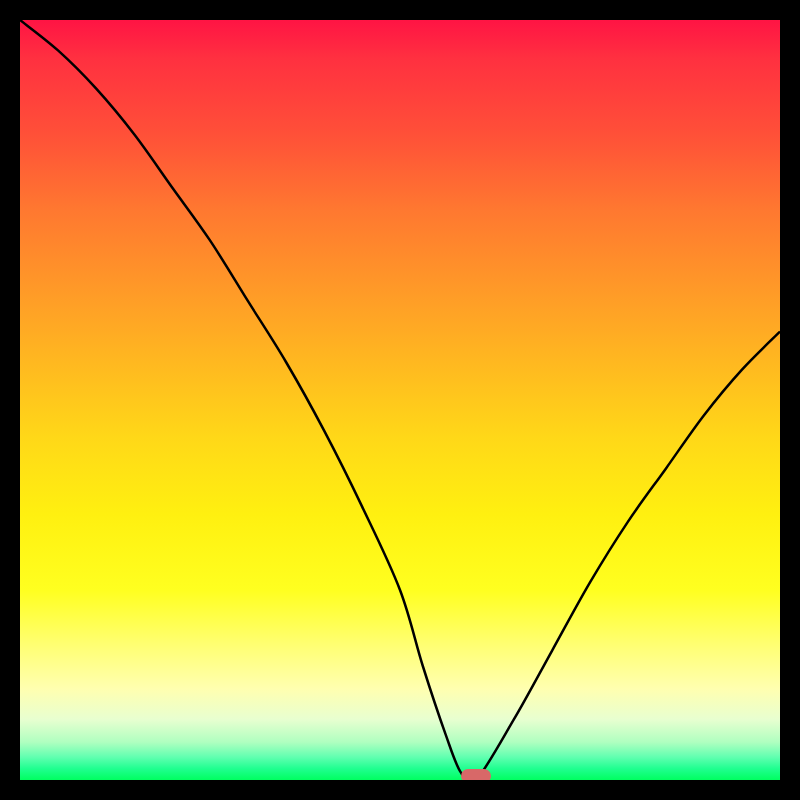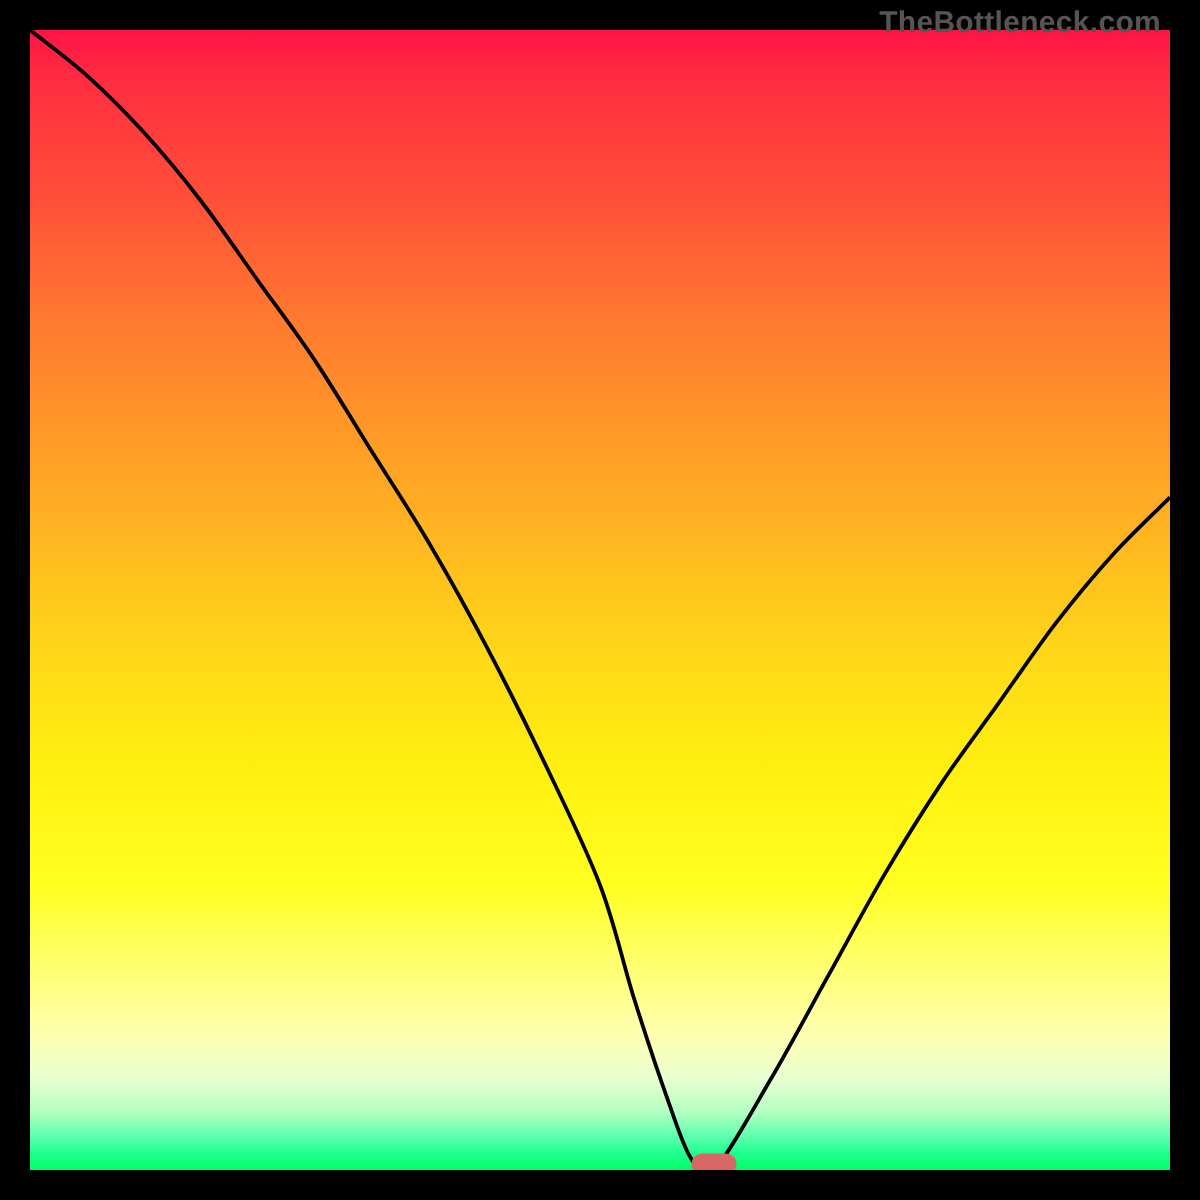--- a/index.html
+++ b/index.html
@@ -73,15 +73,14 @@
 
 <div class="container">
 
   <div class="plot-area">
     <svg class="curve-svg" viewBox="0 0 760 760" preserveAspectRatio="none">
       <path id="curve-path" d="M 0 0 C 6.333333333333333 5.066666666666663, 25.333333333333336 18.99999999999998, 38 30.399999999999977 C 50.666666666666664 41.799999999999976, 63.333333333333336 54.46666666666664, 76 68.39999999999998 C 88.66666666666667 82.33333333333331, 101.33333333333333 97.53333333333335, 114 114 C 126.66666666666667 130.46666666666667, 139.33333333333334 149.4666666666666, 152 167.19999999999993 C 164.66666666666666 184.93333333333325, 177.33333333333334 201.39999999999998, 190 220.39999999999998 C 202.66666666666666 239.39999999999998, 215.33333333333334 260.93333333333334, 228 281.2 C 240.66666666666666 301.46666666666664, 253.33333333333334 320.4666666666666, 266 341.99999999999994 C 278.6666666666667 363.5333333333333, 291.3333333333333 386.3333333333333, 304 410.4 C 316.6666666666667 434.46666666666664, 329.3333333333333 459.8, 342 486.40000000000003 C 354.6666666666667 513, 369.8666666666667 543.4, 380 570 C 390.1333333333333 596.6, 395.2 621.9333333333334, 402.8 646 C 410.40000000000003 670.0666666666666, 419.2666666666667 696.6666666666666, 425.6 714.4 C 431.93333333333334 732.1333333333333, 435.7333333333333 744.8, 440.79999999999995 752.4 C 445.8666666666666 760, 447.1333333333333 768.8666666666667, 456 760 C 464.8666666666667 751.1333333333333, 481.3333333333333 720.7333333333333, 494 699.2 C 506.6666666666667 677.6666666666667, 519.3333333333334 653.5999999999999, 532 630.8 C 544.6666666666666 608, 557.3333333333334 583.9333333333333, 570 562.4 C 582.6666666666666 540.8666666666667, 595.3333333333334 520.5999999999999, 608 501.59999999999997 C 620.6666666666666 482.59999999999997, 633.3333333333334 466.1333333333334, 646 448.40000000000003 C 658.6666666666666 430.6666666666667, 671.3333333333334 411.6666666666667, 684 395.2 C 696.6666666666666 378.7333333333333, 709.3333333333334 363.5333333333333, 722 349.59999999999997 C 734.6666666666666 335.66666666666663, 753.6666666666666 317.93333333333334, 760 311.6" fill="none" stroke="#000" stroke-width="2.5"></path>
     </svg>
     <div id="marker" class="marker" style="left: 456px; top: 756px;"></div>
   </div>
 
-  <div class="watermark">TheBottleneck.com</div>
 
 </div>
 
 </body></html>

